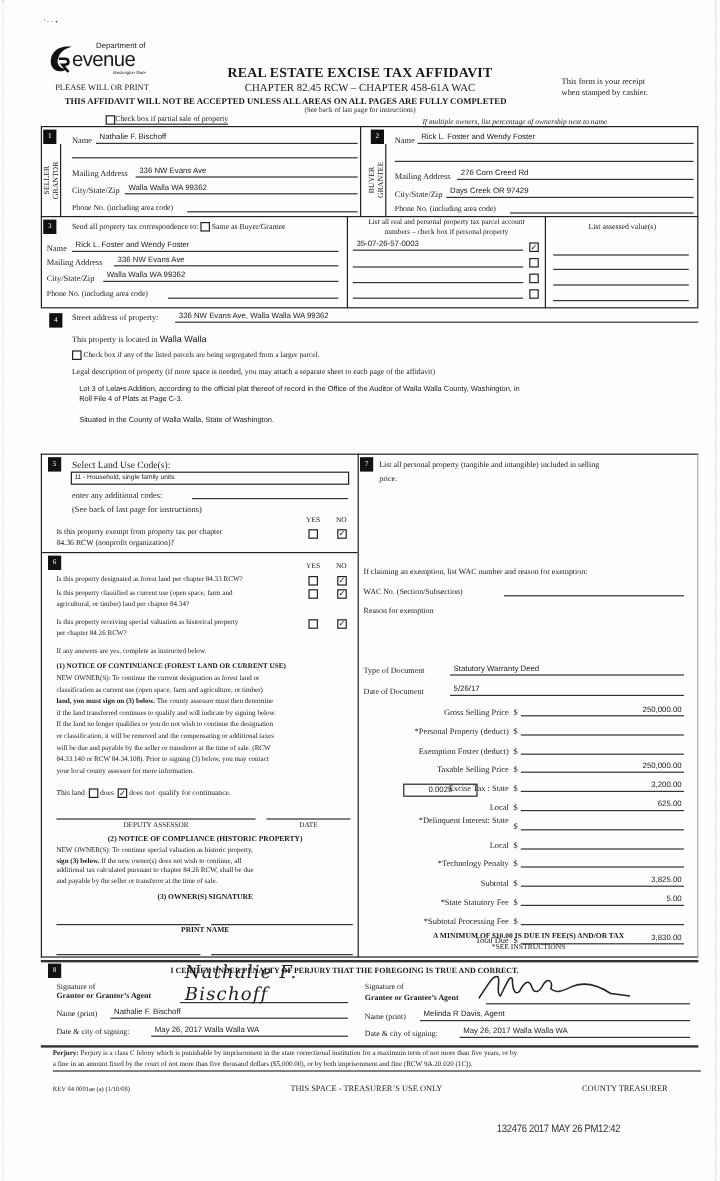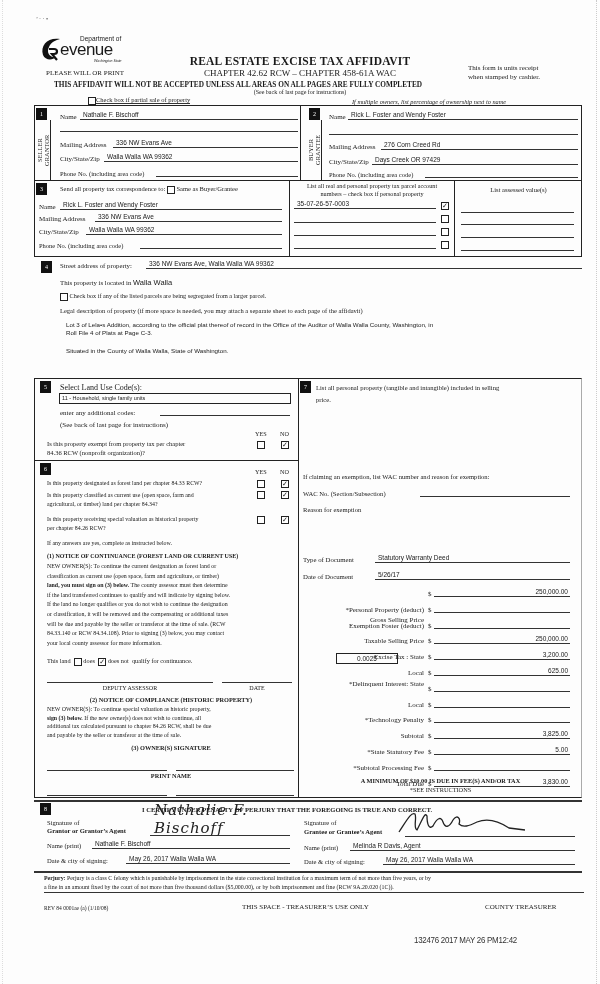--- a/index.html
+++ b/index.html
@@ -31,22 +31,22 @@
   <svg width="22" height="24" viewBox="0 0 22 24" style="position:absolute;left:0;top:5px;">
     <path d="M20 2 C8 0 0 8 3 18 C5 23 12 24 16 20 C10 21 6 16 9 10 C11 5 16 3 20 2Z" fill="#111"></path>
     <path d="M9 12 L14 12 C18 12 18 17 14 17 L12 17 L17 23" stroke="#111" stroke-width="2.2" fill="none"></path>
   </svg>
   <div class="abs sans" style="left:40px;top:3px;font-size:6.5px;">Department of</div>
   <div class="abs sans" style="left:20px;top:9px;font-size:17px;letter-spacing:-0.5px;line-height:17px;">evenue</div>
   <div class="abs sans" style="left:54px;top:27px;font-size:3.5px;font-style:italic;">Washington State</div>
 </div>
 <div class="row" style="left:46px;top:69px;font-size:7px;">PLEASE WILL OR PRINT</div>
 <div class="row bold" style="left:0;width:600px;text-align:center;top:55px;font-size:11.5px;letter-spacing:0.2px;">REAL ESTATE EXCISE TAX AFFIDAVIT</div>
-<div class="row" style="left:0;width:600px;text-align:center;top:68px;font-size:9px;">CHAPTER 42.62 RCW – CHAPTER 458-61A WAC</div>
-<div class="row" style="left:468px;top:64px;font-size:7px;">This form is units receipt</div>
+<div class="row" style="left:0;width:600px;text-align:center;top:68px;font-size:9px;">CHAPTER 82.45 RCW – CHAPTER 458-61A WAC</div>
+<div class="row" style="left:468px;top:64px;font-size:7px;">This form is your receipt</div>
 <div class="row" style="left:468px;top:73px;font-size:7px;">when stamped by cashier.</div>
 <div class="row bold" style="left:0;width:476px;text-align:center;top:80px;font-size:7.3px;">THIS AFFIDAVIT WILL NOT BE ACCEPTED UNLESS ALL AREAS ON ALL PAGES ARE FULLY COMPLETED</div>
 <div class="row" style="left:0;width:600px;text-align:center;top:89px;font-size:6px;">(See back of last page for instructions)</div>
 <div class="row" style="left:88px;top:96px;font-size:6.5px;">
   <span class="cb"></span><span class="uline">Check box if partial sale of property</span>
 </div>
 <div class="row uline" style="left:352px;top:98px;font-size:6.3px;font-style:italic;">If multiple owners, list percentage of ownership next to name</div>
 
 <div class="box" style="left:34px;top:105px;width:548px;height:152px;"></div>
 <div class="abs" style="left:300px;top:105px;width:1px;height:75px;background:#222;"></div>
@@ -241,21 +241,21 @@
 <div class="row" style="left:303px;top:556px;font-size:6.8px;">Type of Document</div>
 <div class="field" style="left:375px;top:554px;width:195px;">
     <span class="fval">Statutory Warranty Deed</span>
   </div>
 <div class="row" style="left:303px;top:573px;font-size:6.8px;">Date of Document</div>
 <div class="field" style="left:375px;top:571px;width:195px;">
     <span class="fval">5/26/17</span>
   </div>
 
 <div id="calc-lines">
-    <div class="calc-label" style="left: 300px; width: 124px; top: 590px; margin-top: 26px;">Gross Selling Price</div>
+    <div class="calc-label" style="left: 300px; width: 124px; top: 590px;">Gross Selling Price</div>
     <div class="row" style="left: 428px; top: 590px; font-size: 7px;">$</div>
     <div class="field" style="left: 434px; top: 588px; width: 136px;">
       <span class="rval">250,000.00</span>
     </div>
     <div class="calc-label" style="left: 300px; width: 124px; top: 605.8px;">*Personal Property (deduct)</div>
     <div class="row" style="left: 428px; top: 605.8px; font-size: 7px;">$</div>
     <div class="field" style="left: 434px; top: 603.8px; width: 136px;">
       <span class="rval"></span>
     </div>
     <div class="calc-label" style="left: 300px; width: 124px; top: 621.6px;">Exemption Foster (deduct)</div>

